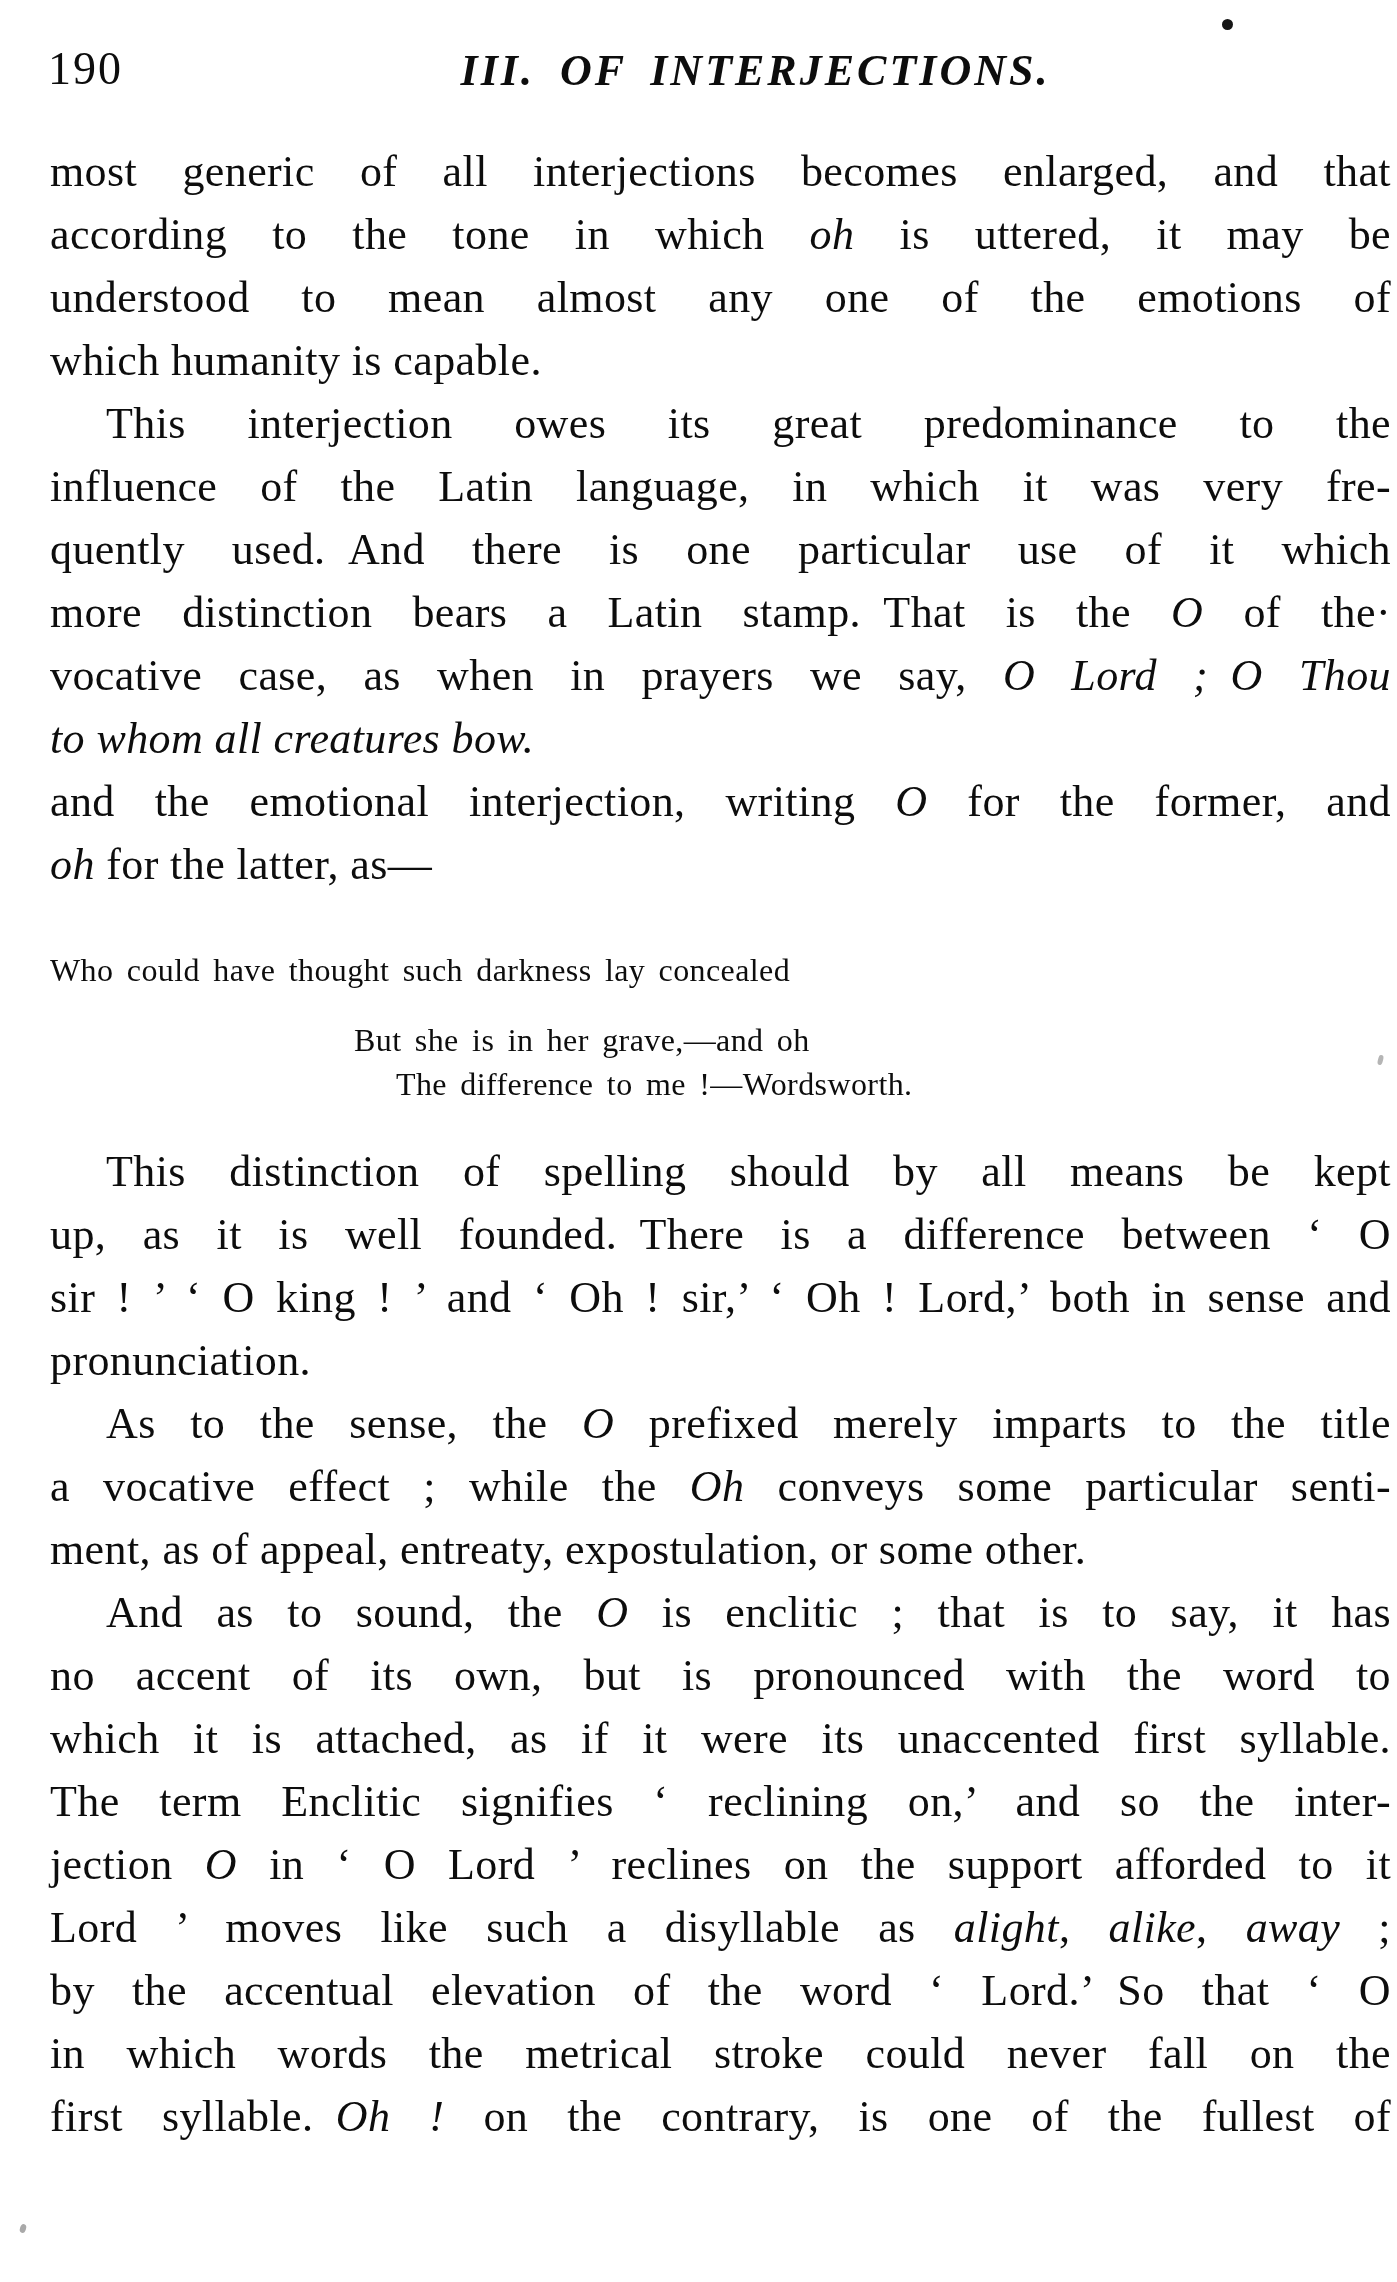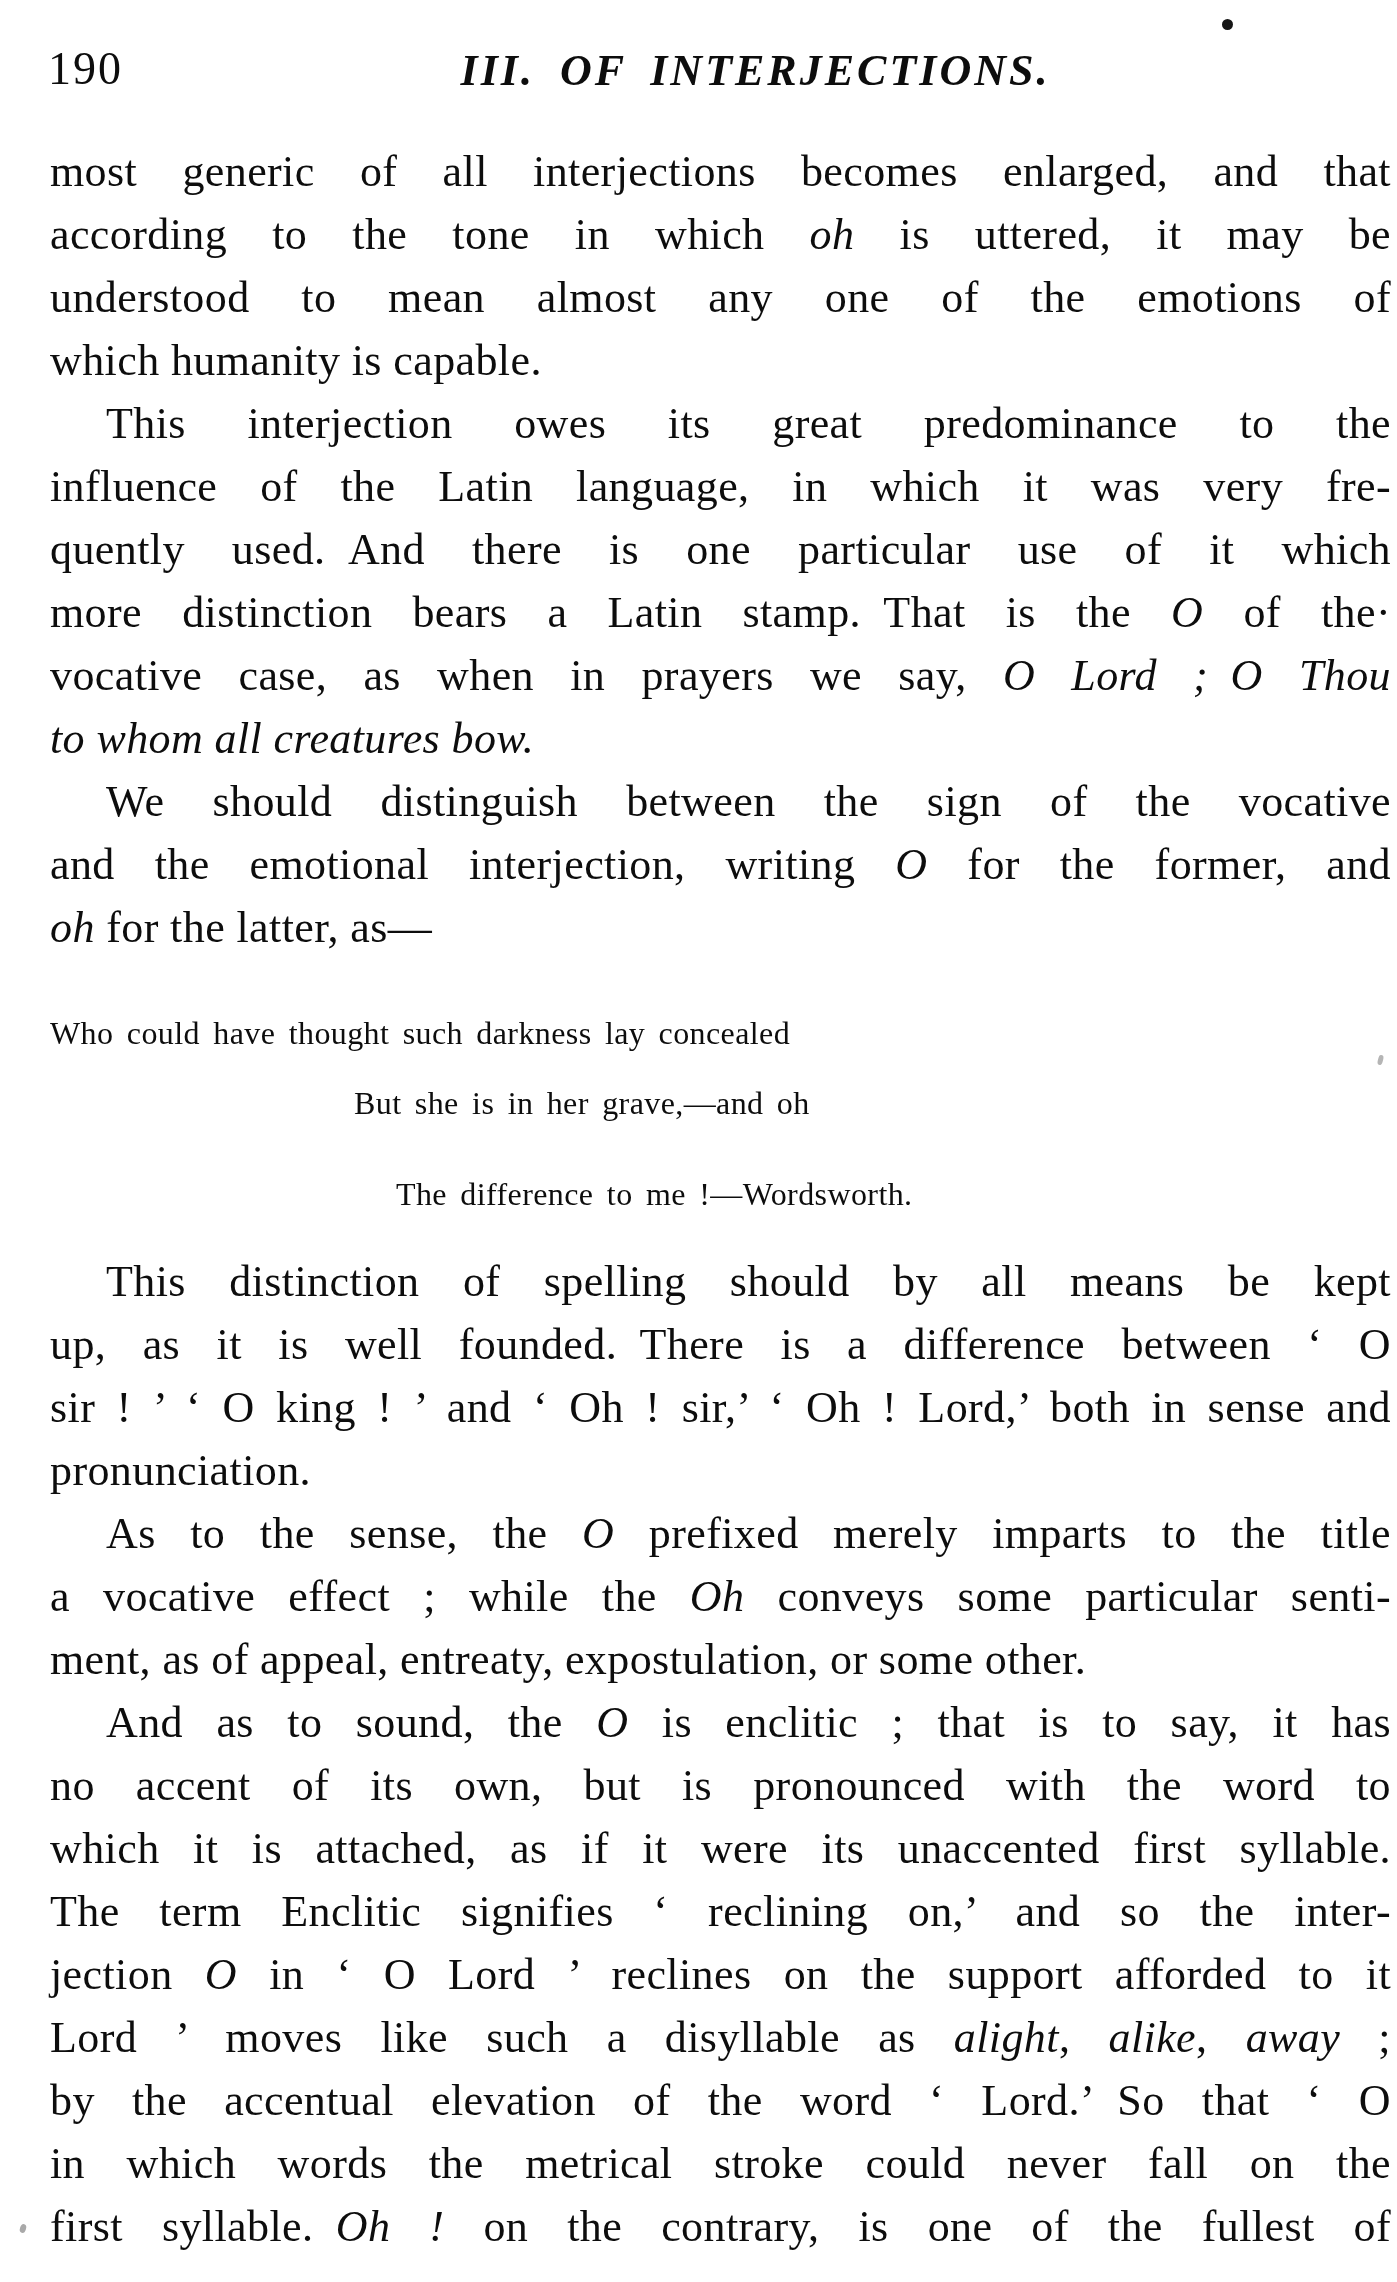--- a/index.html
+++ b/index.html
@@ -78,21 +78,21 @@
     font-size: 32px;
     line-height: 44px;
     letter-spacing: 0.4px;
     word-spacing: 5px;
     text-align: left;
   }
   [data-block="quote-blanco"] { margin-top: 52px; }
   [data-block="quote-blanco"] .qline { }
   [data-block="quote-wordsworth"] { margin-top: 26px; margin-bottom: 34px; }
   [data-block="quote-wordsworth"] .qline:nth-child(1) { margin-left: 304px; }
-  [data-block="quote-wordsworth"] .qline:nth-child(2) { margin-left: 346px; margin-top: 47px; }
+  [data-block="quote-wordsworth"] .qline:nth-child(2) { margin-left: 346px; }
 </style>
 </head>
 <body>
 
 <div id="page">
 
   <div id="page-number">190</div>
 
   <div id="header-title">III. OF INTERJECTIONS.</div>
 
@@ -111,21 +111,20 @@
       </div>
       <div class="para-block" data-block="para-latin-influence">
         <div class="line indent"><span>This interjection owes its great predominance to the</span></div>
         <div class="line"><span>influence of the Latin language, in which it was very fre-</span></div>
         <div class="line"><span>quently used. And there is one particular use of it which</span></div>
         <div class="line"><span>more distinction bears a Latin stamp. That is the </span><span class="it">O</span><span> of the·</span></div>
         <div class="line"><span>vocative case, as when in prayers we say, </span><span class="it">O Lord ; O Thou</span></div>
         <div class="line last"><span class="it">to whom all creatures bow.</span></div>
       </div>
       <div class="para-block" data-block="para-distinguish">
-        <div class="line indent"><span>We should distinguish between the sign of the vocative</span></div>
         <div class="line"><span>and the emotional interjection, writing </span><span class="it">O</span><span> for the former, and</span></div>
         <div class="line last"><span class="it">oh</span><span> for the latter, as—</span></div>
       </div>
       <div class="quote-block" data-block="quote-blanco">
         <div class="qline"><span>Who could have thought such darkness lay concealed</span></div>
       </div>
       <div class="quote-block" data-block="quote-wordsworth">
         <div class="qline"><span>But she is in her grave,—and oh</span></div>
         <div class="qline"><span>The difference to me !—Wordsworth.</span></div>
       </div>

